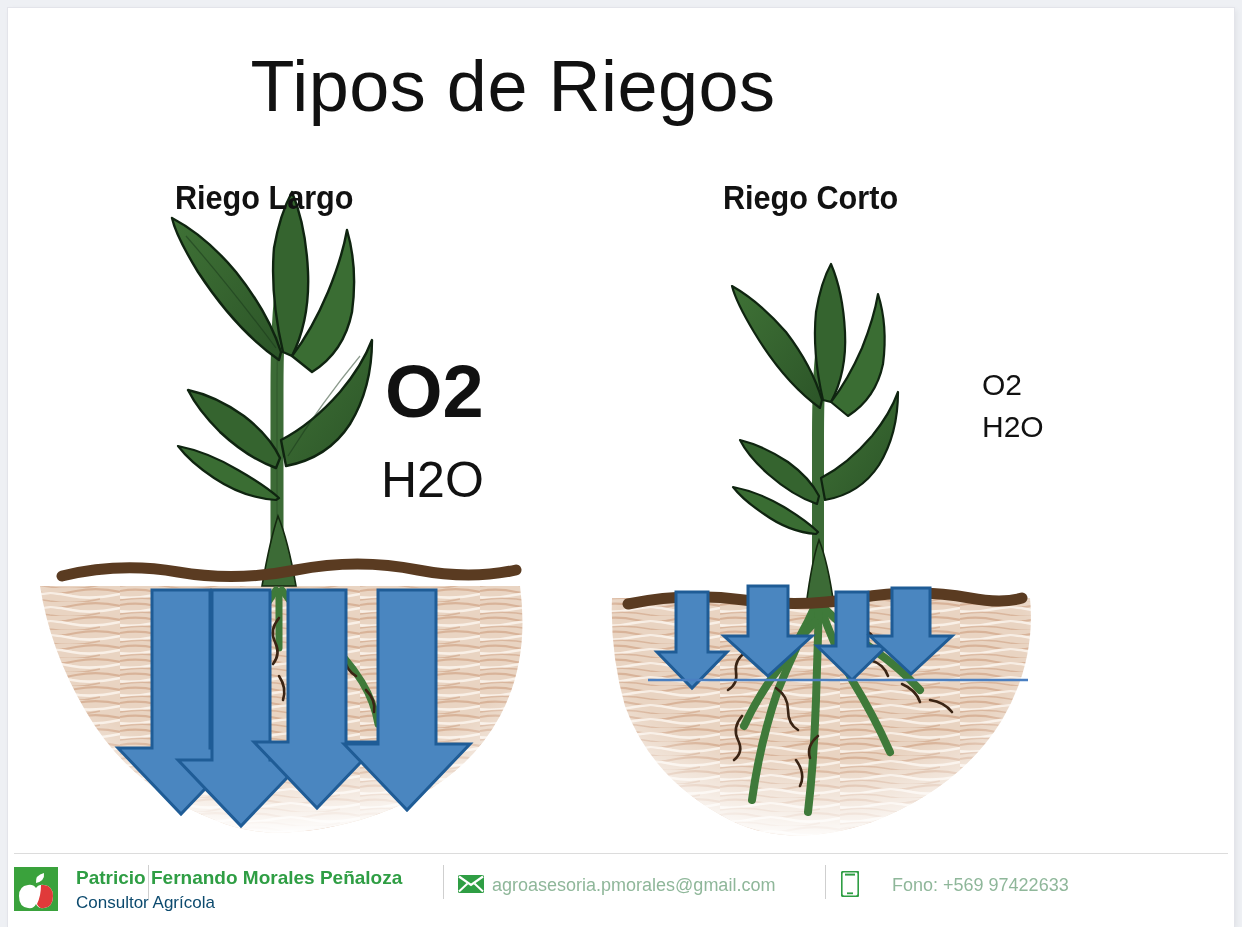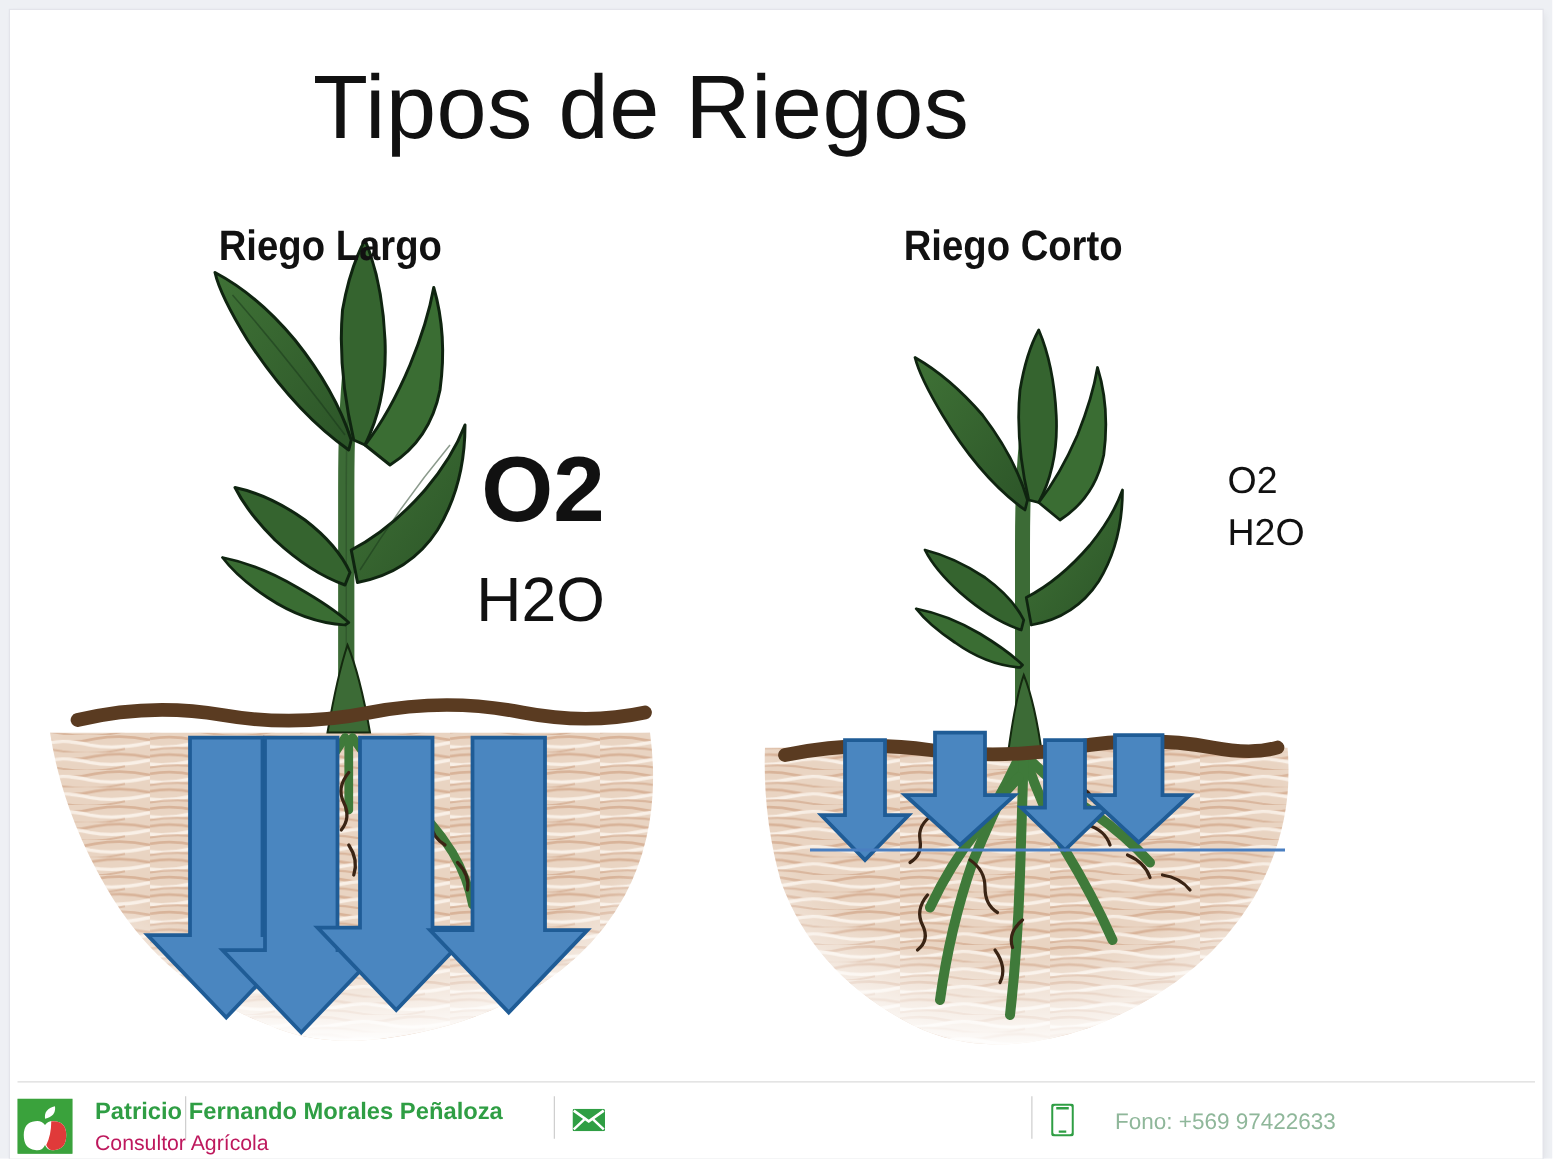--- a/index.html
+++ b/index.html
@@ -21,27 +21,27 @@
             transform:scaleX(.9);transform-origin:left center;white-space:nowrap;}
   #head-left{left:175px;top:178px;}
   #head-right{left:723px;top:178px;}
 
   .gas-big{position:absolute;left:385px;top:355px;font-size:74px;font-weight:700;color:#111;line-height:1;}
   .gas-med{position:absolute;left:381px;top:455px;font-size:50px;font-weight:400;color:#111;line-height:1;}
   .gas-s1{position:absolute;left:982px;top:370px;font-size:30px;font-weight:400;color:#111;line-height:1;}
   .gas-s2{position:absolute;left:982px;top:412px;font-size:30px;font-weight:400;color:#111;line-height:1;}
 
   
-  #footer{position:absolute;left:0;bottom:0;width:1242px;height:62px;}
+  #footer{position:absolute;left:0;bottom:0;width:1242px;height:74px;}
   #footer-rule{position:absolute;left:14px;top:0;width:1214px;height:1px;background:#dcdcdc;}
   #logo{position:absolute;left:14px;top:14px;width:44px;height:44px;background:#3aa23c;overflow:hidden;}
   .foot-sep{position:absolute;top:12px;width:1px;height:34px;background:#cfcfcf;}
   #sep1{left:148px;} #sep2{left:443px;} #sep3{left:825px;}
   #foot-name{position:absolute;left:76px;top:14px;font-size:19px;font-weight:700;color:#2f9e44;white-space:nowrap;}
-  #foot-role{position:absolute;left:76px;top:40px;font-size:17px;font-weight:400;color:#be185d;white-space:nowrap;}
+  #foot-role{position:absolute;left:76px;top:40px;font-size:17px;font-weight:400;color:#0c4a6e;white-space:nowrap;}
   #mail-icon{position:absolute;left:458px;top:22px;}
   #foot-mail{position:absolute;left:492px;top:22px;font-size:18px;color:#8fb79a;white-space:nowrap;}
   #phone-icon{position:absolute;left:841px;top:18px;}
   #foot-phone{position:absolute;left:892px;top:22px;font-size:18px;color:#8fb79a;white-space:nowrap;}
 </style>
 </head>
 <body>
 
 <div id="slide">
   <div id="frame"></div>
@@ -217,20 +217,21 @@
     <div id="foot-role">Consultor Agrícola</div>
 
     <div class="foot-sep" id="sep2"></div>
     <span id="mail-icon">
       <svg width="26" height="18" viewBox="0 0 26 18">
         <rect x="0" y="0" width="26" height="18" rx="1.5" fill="#2f9e44"></rect>
         <path d="M1 1.5 L13 10 L25 1.5" stroke="#ffffff" stroke-width="2.2" fill="none"></path>
         <path d="M1 16.5 L9.5 8.5 M25 16.5 L16.5 8.5" stroke="#ffffff" stroke-width="2" fill="none"></path>
       </svg>
     </span>
+    <div id="foot-mail">agroasesoria.pmorales@gmail.com</div>
 
     <div class="foot-sep" id="sep3"></div>
     <span id="phone-icon">
       <svg width="18" height="26" viewBox="0 0 18 26">
         <rect x="0.5" y="0.5" width="17" height="25" rx="2.5" fill="none" stroke="#2f9e44" stroke-width="2.2"></rect>
         <rect x="4" y="2.6" width="10" height="2" fill="#2f9e44"></rect>
         <rect x="6" y="21.4" width="6" height="1.8" fill="#2f9e44"></rect>
       </svg>
     </span>
     <div id="foot-phone">Fono: +569 97422633</div>

